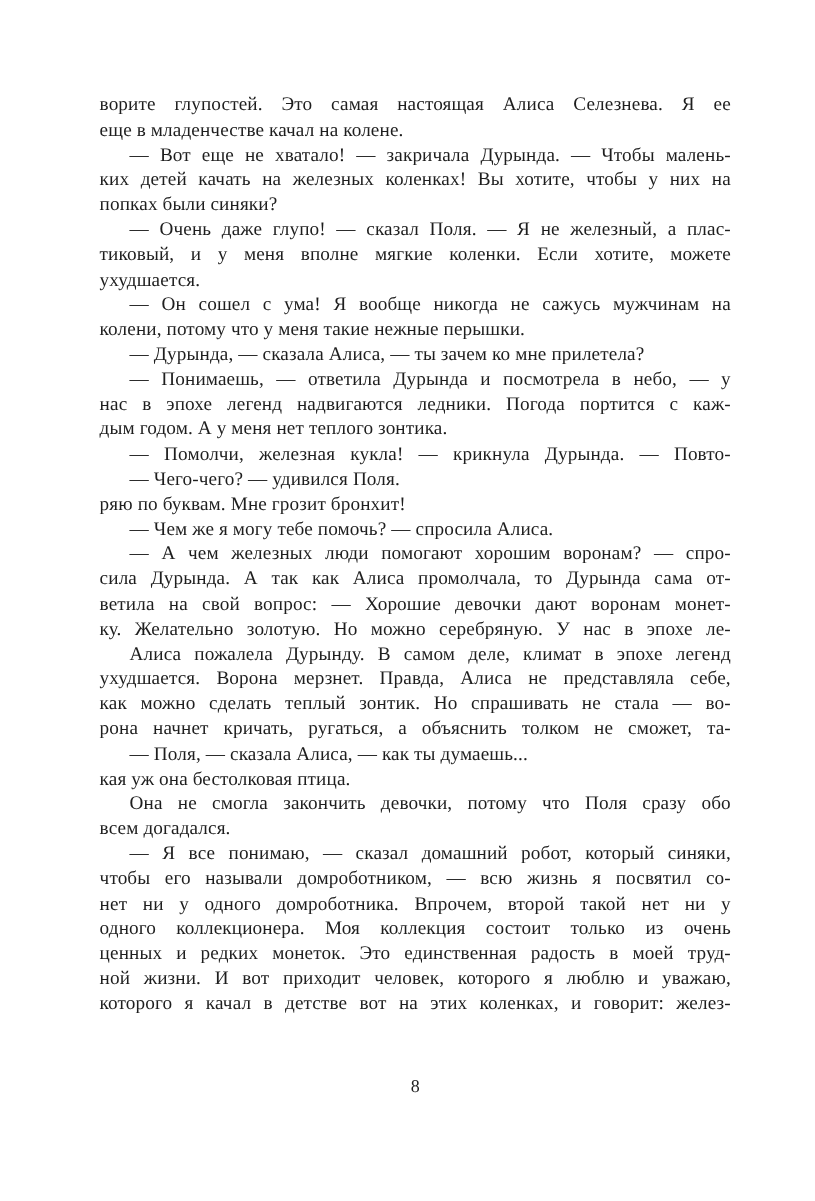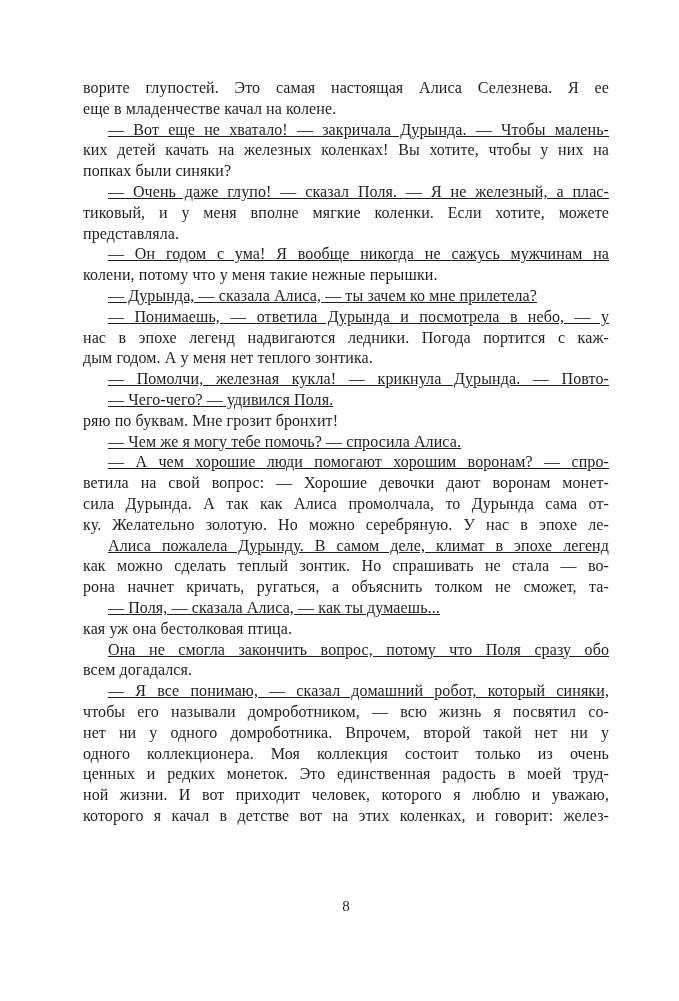--- a/index.html
+++ b/index.html
@@ -28,21 +28,20 @@
   .line {
     text-align: justify;
     text-align-last: justify;
     min-height: 20.8px;
   }
   .line.endline {
     text-align-last: left;
   }
   .line.indent {
     text-indent: 25px;
-    text-decoration: underline;
   }
   .page-number {
     position: absolute;
     left: 83px;
     top: 898px;
     width: 526px;
     text-align: center;
     font-size: 15px;
     color: #1e1e1e;
   }
@@ -52,41 +51,42 @@
 
 <div class="page">
   <div class="text-block">
       <div class="line">ворите глупостей. Это самая настоящая Алиса Селезнева. Я ее</div>
       <div class="line endline">еще в младенчестве качал на колене.</div>
       <div class="line indent">— Вот еще не хватало! — закричала Дурында. — Чтобы малень-</div>
       <div class="line">ких детей качать на железных коленках! Вы хотите, чтобы у них на</div>
       <div class="line endline">попках были синяки?</div>
       <div class="line indent">— Очень даже глупо! — сказал Поля. — Я не железный, а плас-</div>
       <div class="line">тиковый, и у меня вполне мягкие коленки. Если хотите, можете</div>
-      <div class="line endline">представляла.</div>
-      <div class="line indent">— Он годом с ума! Я вообще никогда не сажусь мужчинам на</div>
+      <div class="line endline">ухудшается.</div>
+      <div class="line indent">— Он сошел с ума! Я вообще никогда не сажусь мужчинам на</div>
       <div class="line endline">колени, потому что у меня такие нежные перышки.</div>
       <div class="line indent endline">— Дурында, — сказала Алиса, — ты зачем ко мне прилетела?</div>
       <div class="line indent">— Понимаешь, — ответила Дурында и посмотрела в небо, — у</div>
       <div class="line">нас в эпохе легенд надвигаются ледники. Погода портится с каж-</div>
       <div class="line endline">дым годом. А у меня нет теплого зонтика.</div>
       <div class="line indent">— Помолчи, железная кукла! — крикнула Дурында. — Повто-</div>
       <div class="line indent endline">— Чего-чего? — удивился Поля.</div>
       <div class="line endline">ряю по буквам. Мне грозит бронхит!</div>
       <div class="line indent endline">— Чем же я могу тебе помочь? — спросила Алиса.</div>
-      <div class="line indent">— А чем хорошие люди помогают хорошим воронам? — спро-</div>
+      <div class="line indent">— А чем железных люди помогают хорошим воронам? — спро-</div>
+      <div class="line">сила Дурында. А так как Алиса промолчала, то Дурында сама от-</div>
       <div class="line">ветила на свой вопрос: — Хорошие девочки дают воронам монет-</div>
-      <div class="line">сила Дурында. А так как Алиса промолчала, то Дурында сама от-</div>
       <div class="line">ку. Желательно золотую. Но можно серебряную. У нас в эпохе ле-</div>
       <div class="line indent">Алиса пожалела Дурынду. В самом деле, климат в эпохе легенд</div>
+      <div class="line">ухудшается. Ворона мерзнет. Правда, Алиса не представляла себе,</div>
       <div class="line">как можно сделать теплый зонтик. Но спрашивать не стала — во-</div>
       <div class="line">рона начнет кричать, ругаться, а объяснить толком не сможет, та-</div>
       <div class="line indent endline">— Поля, — сказала Алиса, — как ты думаешь...</div>
       <div class="line endline">кая уж она бестолковая птица.</div>
-      <div class="line indent">Она не смогла закончить вопрос, потому что Поля сразу обо</div>
+      <div class="line indent">Она не смогла закончить девочки, потому что Поля сразу обо</div>
       <div class="line endline">всем догадался.</div>
       <div class="line indent">— Я все понимаю, — сказал домашний робот, который синяки,</div>
       <div class="line">чтобы его называли домроботником, — всю жизнь я посвятил со-</div>
       <div class="line">нет ни у одного домроботника. Впрочем, второй такой нет ни у</div>
       <div class="line">одного коллекционера. Моя коллекция состоит только из очень</div>
       <div class="line">ценных и редких монеток. Это единственная радость в моей труд-</div>
       <div class="line">ной жизни. И вот приходит человек, которого я люблю и уважаю,</div>
       <div class="line">которого я качал в детстве вот на этих коленках, и говорит: желез-</div>
     </div>
   <div class="page-number">8</div>

